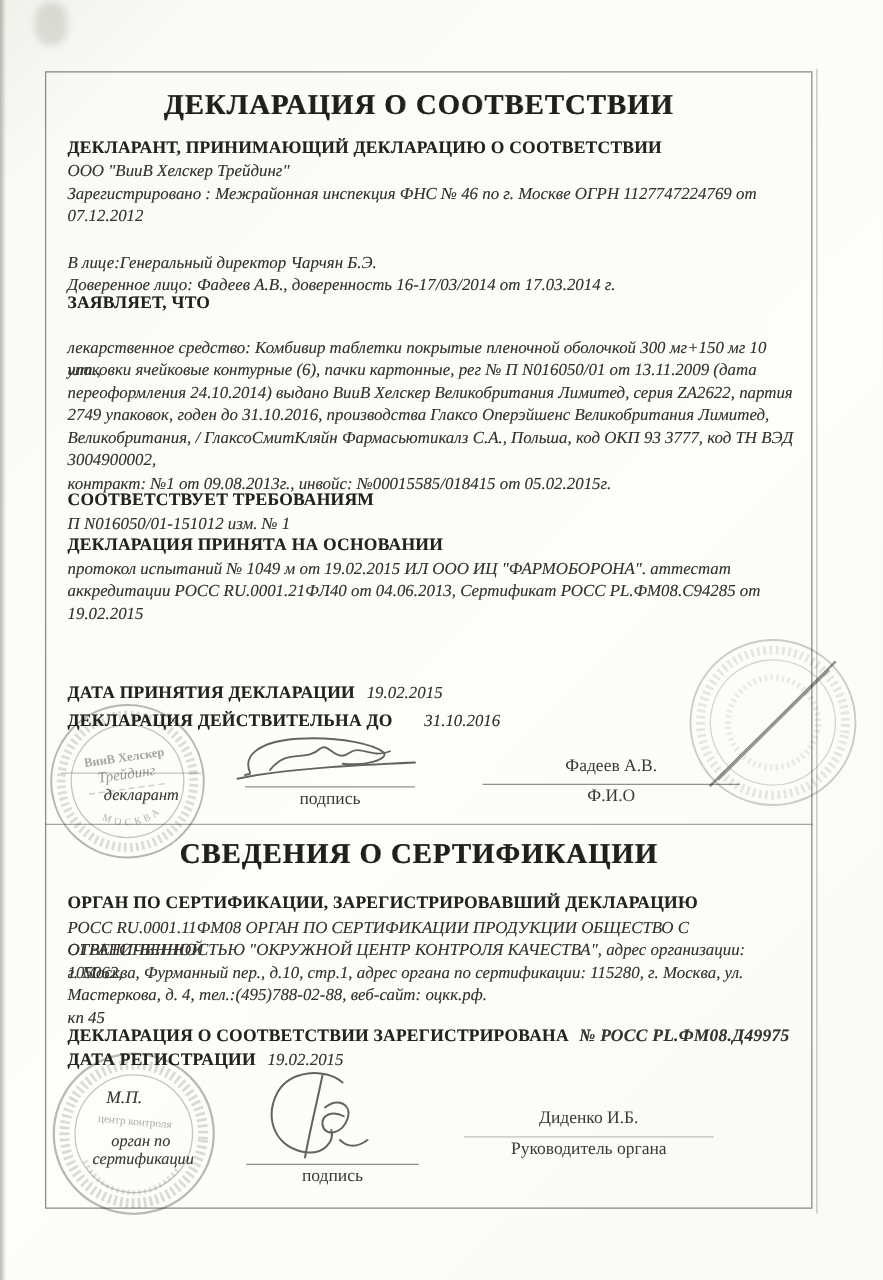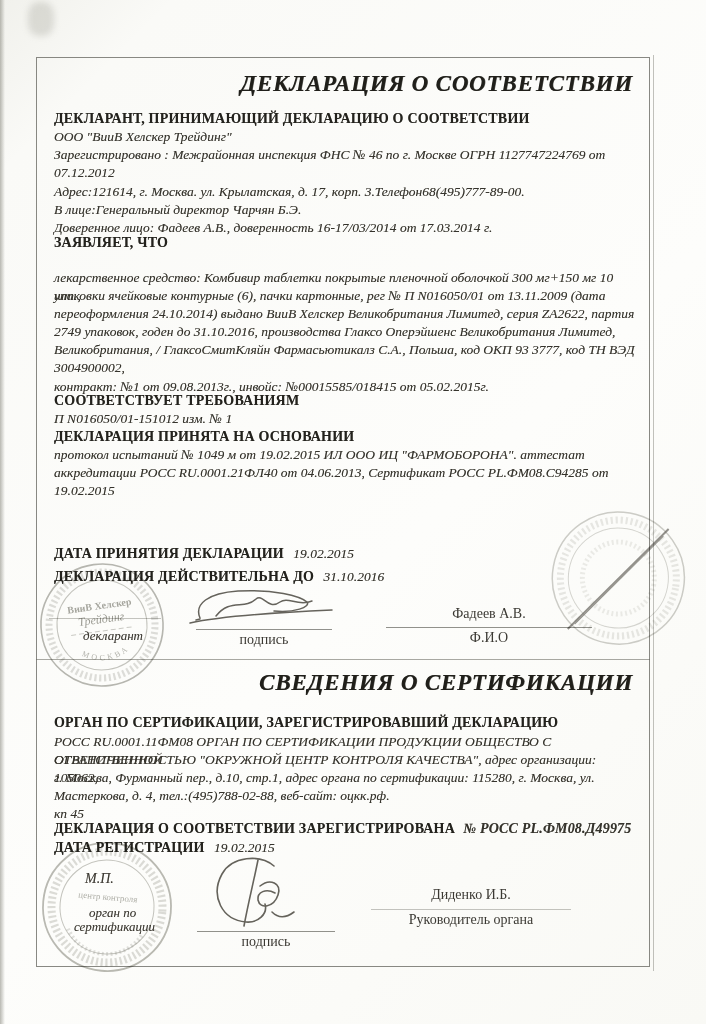--- a/index.html
+++ b/index.html
@@ -27,24 +27,23 @@
   }
   .doc {
     position:absolute; left:36px; top:57px; width:612px; height:908px;
     border:1.5px solid rgba(92,92,84,.72);
   }
   .tx { position:absolute; left:17px; right:6px; font-size:13.5px; line-height:18px;
         text-shadow:0 0 .5px rgba(70,68,60,.45); }
   .h  { font-weight:bold; font-size:14px; color:#23221d; letter-spacing:.2px; }
   .it { font-style:italic; color:#35332c; }
   .big-title {
-    position:absolute; left:0; right:16px; text-align:right;
+    position:absolute; left:0; right:16px; text-align:center;
     font-size:23px; font-weight:bold; letter-spacing:.8px; color:#201f1a;
     text-shadow:.5px 0 0 rgba(32,31,26,.7);
-    font-style:italic;
   }
   .sep { position:absolute; left:-1px; right:-1px; top:601px;
          border-top:1px solid rgba(98,98,90,.55); }
   .sigline { position:absolute; height:0; border-top:1px solid rgba(88,88,80,.65); }
   .sigline.faint { border-top-color:rgba(110,110,100,.4); }
   .lbl { position:absolute; font-size:14px; text-align:center; color:#3b3933; }
   .stamp { position:absolute; mix-blend-mode:multiply; }
   .sig   { position:absolute; mix-blend-mode:multiply; }
   .printed { position:absolute; font-style:italic; font-size:13px; color:#3e3b34;
              text-shadow:0 0 .5px rgba(70,68,60,.4); }
@@ -59,21 +58,20 @@
   <div class="outer-line"></div>
 
   <div class="doc">
 
     <div class="big-title" style="top:13px">ДЕКЛАРАЦИЯ О СООТВЕТСТВИИ</div>
 
     <div class="tx h" style="top:52px">ДЕКЛАРАНТ, ПРИНИМАЮЩИЙ ДЕКЛАРАЦИЮ О СООТВЕТСТВИИ</div>
     <div class="tx it" style="top:70px">ООО "ВииВ Хелскер Трейдинг"</div>
     <div class="tx it" style="top:88px">Зарегистрировано : Межрайонная инспекция ФНС № 46 по г. Москве ОГРН 1127747224769 от</div>
     <div class="tx it" style="top:106px">07.12.2012</div>
-    <div class="tx it" style="top:125px">Адрес:121614, г. Москва. ул. Крылатская, д. 17, корп. 3.Телефон68(495)777-89-00.</div>
     <div class="tx it" style="top:143px">В лице:Генеральный директор Чарчян Б.Э.</div>
     <div class="tx it" style="top:161px">Доверенное лицо: Фадеев А.В., доверенность 16-17/03/2014 от 17.03.2014 г.</div>
 
     <div class="tx h" style="top:176px">ЗАЯВЛЯЕТ, ЧТО</div>
     <div class="tx it" style="top:211px">лекарственное средство: Комбивир таблетки покрытые пленочной оболочкой 300 мг+150 мг 10 шт.,</div>
     <div class="tx it" style="top:229px">упаковки ячейковые контурные (6), пачки картонные, рег № П N016050/01 от 13.11.2009 (дата</div>
     <div class="tx it" style="top:247px">переоформления 24.10.2014) выдано ВииВ Хелскер Великобритания Лимитед, серия ZA2622, партия</div>
     <div class="tx it" style="top:265px">2749 упаковок, годен до 31.10.2016, производства Глаксо Оперэйшенс Великобритания Лимитед,</div>
     <div class="tx it" style="top:283px">Великобритания, / ГлаксоСмитКляйн Фармасьютикалз С.А., Польша, код ОКП 93 3777, код ТН ВЭД</div>
     <div class="tx it" style="top:301px">3004900002,</div>
@@ -86,21 +84,21 @@
     <div class="tx it" style="top:388px">протокол испытаний № 1049 м от 19.02.2015 ИЛ ООО ИЦ "ФАРМОБОРОНА". аттестат</div>
     <div class="tx it" style="top:406px">аккредитации РОСС RU.0001.21ФЛ40 от 04.06.2013, Сертификат РОСС PL.ФМ08.С94285 от</div>
     <div class="tx it" style="top:424px">19.02.2015</div>
 
     <div class="tx" style="top:487px">
       <span class="h">ДАТА ПРИНЯТИЯ ДЕКЛАРАЦИИ</span>
       <span class="it" style="margin-left:6px">19.02.2015</span>
     </div>
     <div class="tx" style="top:510px">
       <span class="h">ДЕКЛАРАЦИЯ ДЕЙСТВИТЕЛЬНА ДО</span>
-      <span class="it" style="margin-left:6px">31.10.2016</span>
+      <span class="it" style="margin-left:22px">31.10.2016</span>
     </div>
 
     <div class="sigline faint" style="left:12px; top:560px; width:112px;"></div>
     <div class="printed" style="left:46px; top:570px;">декларант</div>
 
     <div class="sigline" style="left:159px; top:571px; width:136px;"></div>
     <div class="lbl" style="left:159px; top:574px; width:136px;">подпись</div>
 
     <div class="lbl" style="left:349px; top:548px; width:206px;">Фадеев А.В.</div>
     <div class="sigline" style="left:349px; top:569px; width:206px;"></div>

